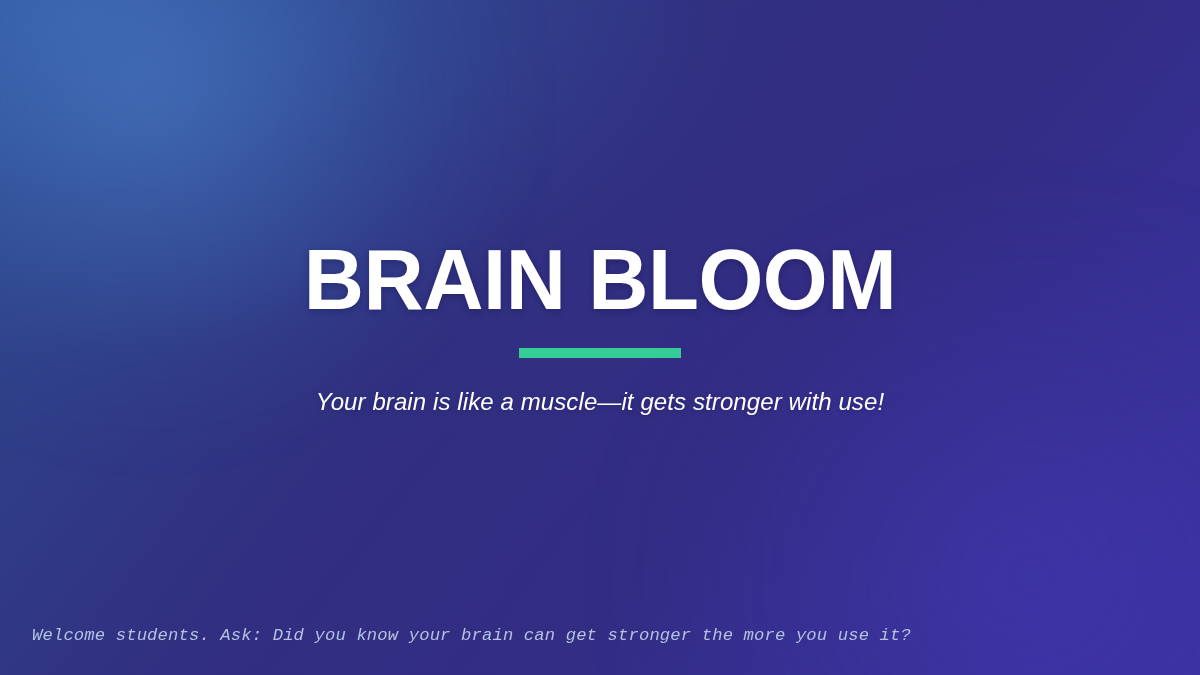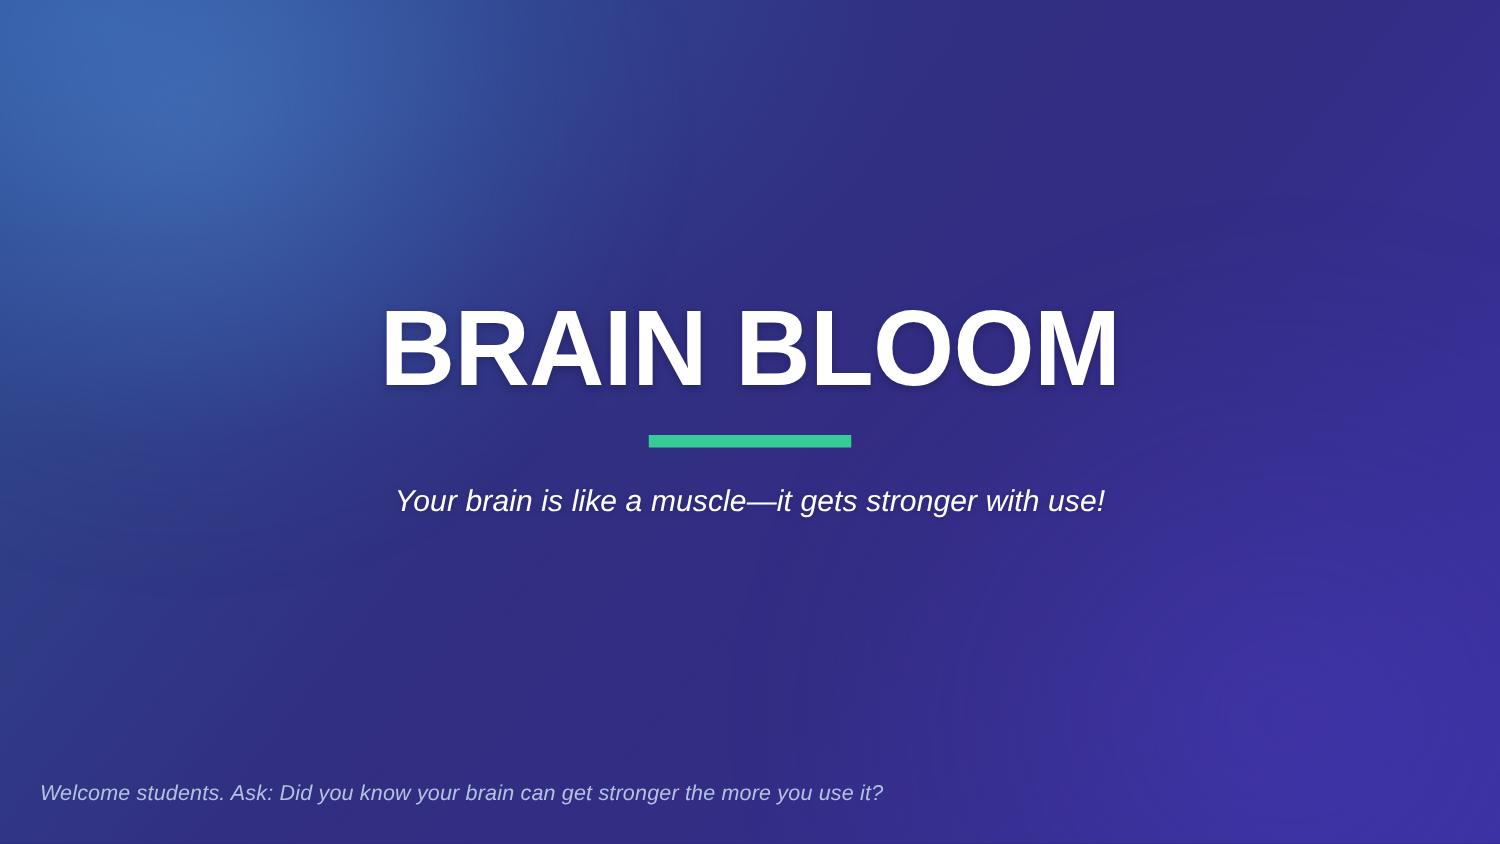--- a/index.html
+++ b/index.html
@@ -88,20 +88,21 @@
     position: absolute;
     left: 32px;
     bottom: 30px;
     max-width: 1040px;
     margin: 0;
     color: #b3c1e2;
     font-size: 17.2px;
     font-style: italic;
     font-weight: 400;
     letter-spacing: 0.15px;
+    font-family: Liberation Mono, monospace;
   }
 </style>
 </head>
 <body>
 
 <div id="slide">
 
   <div id="glow-upper-left"></div>
   <div id="glow-lower-right"></div>
 

